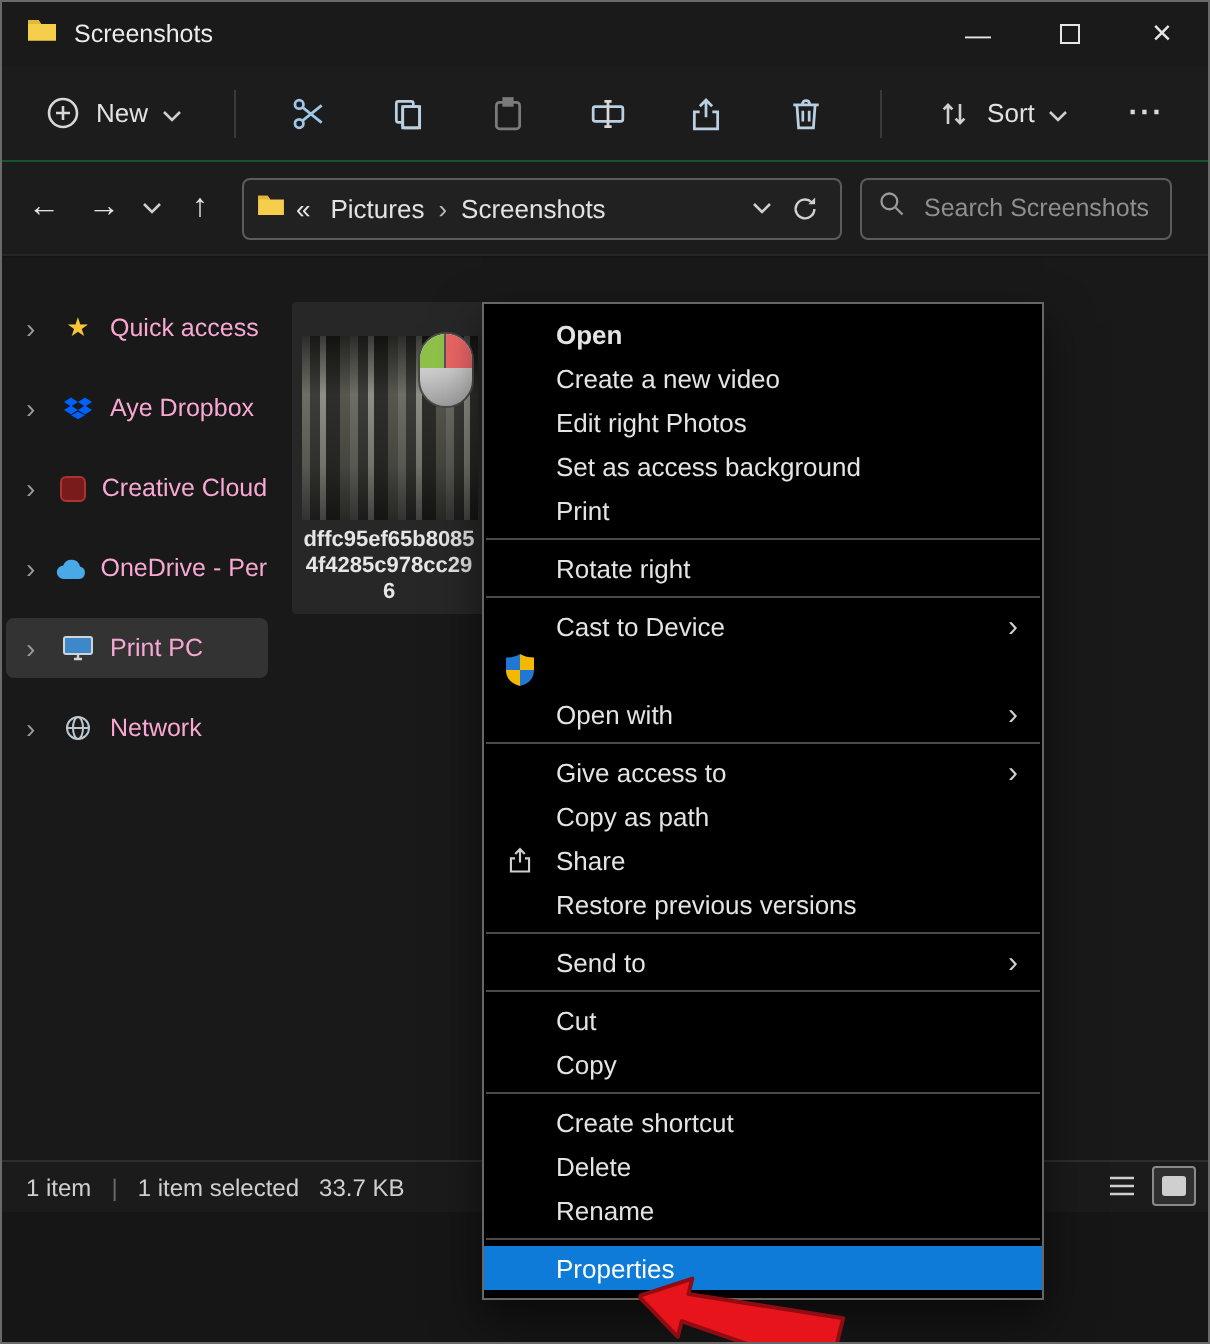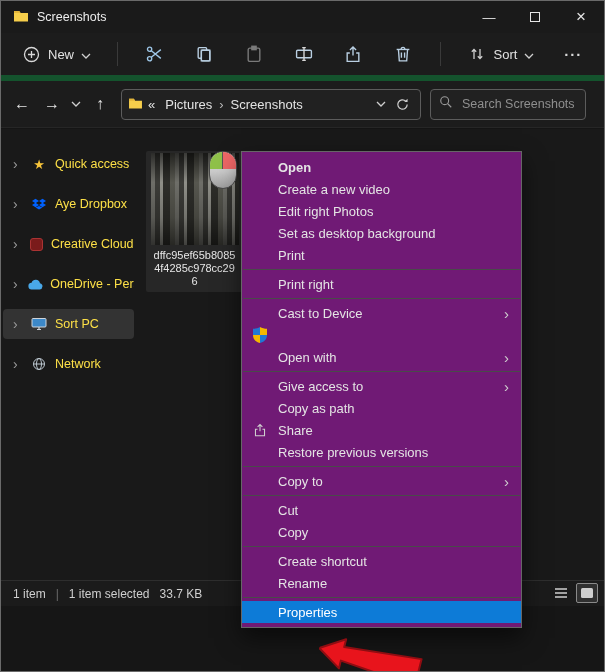--- a/index.html
+++ b/index.html
@@ -8,21 +8,21 @@
   .stage { position:relative; width:605px; height:672px; background:#151515; overflow:hidden; border:1px solid #6a6a6a; }
 
   
   .titlebar { position:absolute; left:0; top:0; width:100%; height:32px; background:#1a1a1a; display:flex; align-items:center; padding-left:12px; }
   .titlebar .t-label { color:#ececec; font-size:12.5px; margin-left:8px; }
   .win-controls { position:absolute; right:0; top:0; height:32px; display:flex; }
   .wc { width:46px; height:32px; display:flex; align-items:center; justify-content:center; color:#e6e6e6; font-size:13px; }
   .max-box { width:10px; height:10px; border:1px solid #e6e6e6; display:inline-block; }
 
   
-  .commandbar { position:absolute; left:0; top:32px; width:100%; height:48px; background:#1c1c1c; border-bottom:6px solid #14532d; display:flex; align-items:center; padding:0 12px;gap:12px; }
+  .commandbar { position:absolute; left:0; top:32px; width:100%; height:48px; background:#1c1c1c; border-bottom:1px solid #14532d; display:flex; align-items:center; padding:0 12px;gap:12px; }
   .tb-btn { display:flex; align-items:center; gap:7px; color:#e2e2e2; font-size:13px; padding:6px 8px; border-radius:4px; }
   .tb-ic { display:flex; align-items:center; justify-content:center; width:20px; height:20px; }
   .tb-icon-btn { width:40px; height:34px; display:flex; align-items:center; justify-content:center; border-radius:4px; }
   .tb-div { width:1px; height:24px; background:#3a3a3a; margin:0 6px; }
   .more-dots { color:#d8d8d8; font-size:15px; letter-spacing:1px; font-weight:bold; }
 
   
   .navbar { position:absolute; left:0; top:80px; width:100%; height:47px; background:#1c1c1c; border-bottom:1px solid #262626; display:flex; align-items:center; }
   .nav-btn { width:30px; height:30px; display:flex; align-items:center; justify-content:center; font-size:16px; color:#e4e4e4; border-radius:4px; }
   .nav-chev { width:18px; }
@@ -34,39 +34,39 @@
   .search-input { flex:1; background:transparent; border:none; outline:none; color:#dddddd; font-size:12.5px; margin-left:7px; font-family:"Liberation Sans","DejaVu Sans",sans-serif; }
   .search-input::placeholder { color:#8f8f8f; }
 
   
   .app-body { position:absolute; left:0; top:128px; width:100%; height:451px; background:#191919; }
   .sidebar { position:absolute; left:0; top:0; width:135px; height:100%; padding-top:20px; }
   .side-row { height:30px; display:flex; align-items:center; margin:0 2px 10px 2px; border-radius:4px; padding-left:10px; }
   .side-row.selected { background:#333333; }
   .side-chev { color:#9a9a9a; font-size:14px; width:16px; }
   .side-ic { width:20px; display:flex; align-items:center; justify-content:center; margin-right:6px; }
-  .side-label { color:#fde047; font-size:12.5px; white-space:nowrap; overflow:hidden; }
+  .side-label { color:#f9a8d4; font-size:12.5px; white-space:nowrap; overflow:hidden; }
   .star-glyph { color:#f8c53a; font-size:13px; }
   .cc-square { width:13px; height:13px; border-radius:3px; background:#7a1b1b; border:1px solid #a33; }
 
   .content { position:absolute; left:135px; top:0; right:0; height:100%; }
-  .file-item { position:absolute; left:10px; top:22px; width:97px; background:#272727; border-radius:2px; padding:2px 2px 4px 2px; }
+  .file-item { position:absolute; left:10px; top:22px; width:97px; background:#272727; border-radius:2px; padding:17px 2px 4px 2px;font-weight:bold; }
   .thumb { position:relative; width:88px; height:92px; margin:0 auto;
     background:
       linear-gradient(180deg, rgba(0,0,0,.6), rgba(0,0,0,0) 32%, rgba(0,0,0,.2) 70%, rgba(0,0,0,.55)),
       repeating-linear-gradient(90deg,#6e6e68 0 4px,#3c3c38 4px 9px,#8f8f88 9px 12px,#2e2e2a 12px 19px,#57574f 19px 24px);
   }
   .mouse-overlay { position:absolute; right:2px; top:-2px; width:28px; height:38px; border-radius:14px; overflow:hidden; border:1.5px solid #4a4a4a; background:linear-gradient(180deg,#e8e8e8 0%,#c9c9c9 55%,#9f9f9f 100%); }
   .mouse-top { position:absolute; left:0; top:0; width:100%; height:46%; display:flex; }
   .mouse-left-btn { width:50%; height:100%; background:#8fc14a; border-right:1px solid #555; }
   .mouse-right-btn { width:50%; height:100%; background:#e66; }
   .file-name { margin-top:4px; text-align:center; color:#e6e6e6; font-size:11px; line-height:13px; }
 
   
-  .context-menu { position:absolute; left:240px; top:150px; width:281px; background:#701a75; border:1px solid #666666; box-shadow:0 10px 22px rgba(0,0,0,.55); padding:4px 0; z-index:50; }
+  .context-menu { position:absolute; left:240px; top:150px; width:281px; background:#000000; border:1px solid #666666; box-shadow:0 10px 22px rgba(0,0,0,.55); padding:4px 0; z-index:50; }
   .mi { position:relative; height:22px; display:flex; align-items:center; padding:0 12px 0 36px; color:#e4e4e4; font-size:13px; white-space:nowrap; }
   .mi .mi-label { flex:1; overflow:hidden; }
   .mi .bold, .mi.default .mi-label { font-weight:bold; }
   .mi-ic { position:absolute; left:10px; top:3px; width:16px; height:16px; display:flex; align-items:center; justify-content:center; }
   .mi-sub { color:#cfcfcf; font-size:15px; margin-left:8px; }
   .mi.highlight { background:#0d7bd7; color:#ffffff; }
   .msep { height:1px; background:#4a4a4a; margin:3px 1px; }
 
   
   .red-arrow { position:absolute; left:318px; top:630px; width:104px; height:36px; transform:rotate(14deg); transform-origin:0 50%; z-index:60; }
@@ -279,21 +279,21 @@
         <span class="side-label">OneDrive - Perso</span>
       </div>
       <div class="side-row selected">
         <span class="side-chev">›</span>
         <span class="side-ic">
           <svg width="16" height="14" viewBox="0 0 16 14">
               <rect x="1" y="1.5" width="14" height="8.5" rx="1" fill="#3c88c8" stroke="#cfd4da" stroke-width="1"></rect>
               <path d="M6 12.5h4M8 10v2.5" stroke="#cfd4da" stroke-width="1.2"></path>
             </svg>
         </span>
-        <span class="side-label">Sort PC</span>
+        <span class="side-label">Print PC</span>
       </div>
       <div class="side-row">
         <span class="side-chev">›</span>
         <span class="side-ic">
           <svg width="14" height="14" viewBox="0 0 14 14">
               <g fill="none" stroke="#bcc7d0" stroke-width="1">
                 <circle cx="7" cy="7" r="5.5"></circle>
                 <ellipse cx="7" cy="7" rx="2.5" ry="5.5"></ellipse>
                 <path d="M1.5 7h11"></path>
               </g>
@@ -348,28 +348,28 @@
     <div class="mi default">
         <span class="mi-label">Open</span>
       </div>
     <div class="mi">
         <span class="mi-label">Create a new video</span>
       </div>
     <div class="mi">
         <span class="mi-label">Edit right Photos</span>
       </div>
     <div class="mi">
-        <span class="mi-label">Set as desktop background</span>
+        <span class="mi-label">Set as access background</span>
       </div>
     <div class="mi">
         <span class="mi-label">Print</span>
       </div>
     <div class="msep"></div>
     <div class="mi">
-        <span class="mi-label">Print right</span>
+        <span class="mi-label">Rotate right</span>
       </div>
     <div class="msep"></div>
     <div class="mi">
         <span class="mi-label">Cast to Device</span>
         <span class="mi-sub">›</span>
       </div>
     <div class="mi">
       <span class="mi-ic">
         <svg width="14" height="16" viewBox="0 0 14 16">
           <defs>
@@ -407,33 +407,36 @@
             </g>
           </svg>
       </span>
       <span class="mi-label">Share</span>
     </div>
     <div class="mi">
         <span class="mi-label">Restore previous versions</span>
       </div>
     <div class="msep"></div>
     <div class="mi">
-        <span class="mi-label">Copy to</span>
+        <span class="mi-label">Send to</span>
         <span class="mi-sub">›</span>
       </div>
     <div class="msep"></div>
     <div class="mi">
         <span class="mi-label">Cut</span>
       </div>
     <div class="mi">
         <span class="mi-label">Copy</span>
       </div>
     <div class="msep"></div>
     <div class="mi">
         <span class="mi-label">Create shortcut</span>
+      </div>
+    <div class="mi">
+        <span class="mi-label">Delete</span>
       </div>
     <div class="mi">
         <span class="mi-label">Rename</span>
       </div>
     <div class="msep"></div>
     <div class="mi highlight">
         <span class="mi-label">Properties</span>
       </div>
   </div>
 

